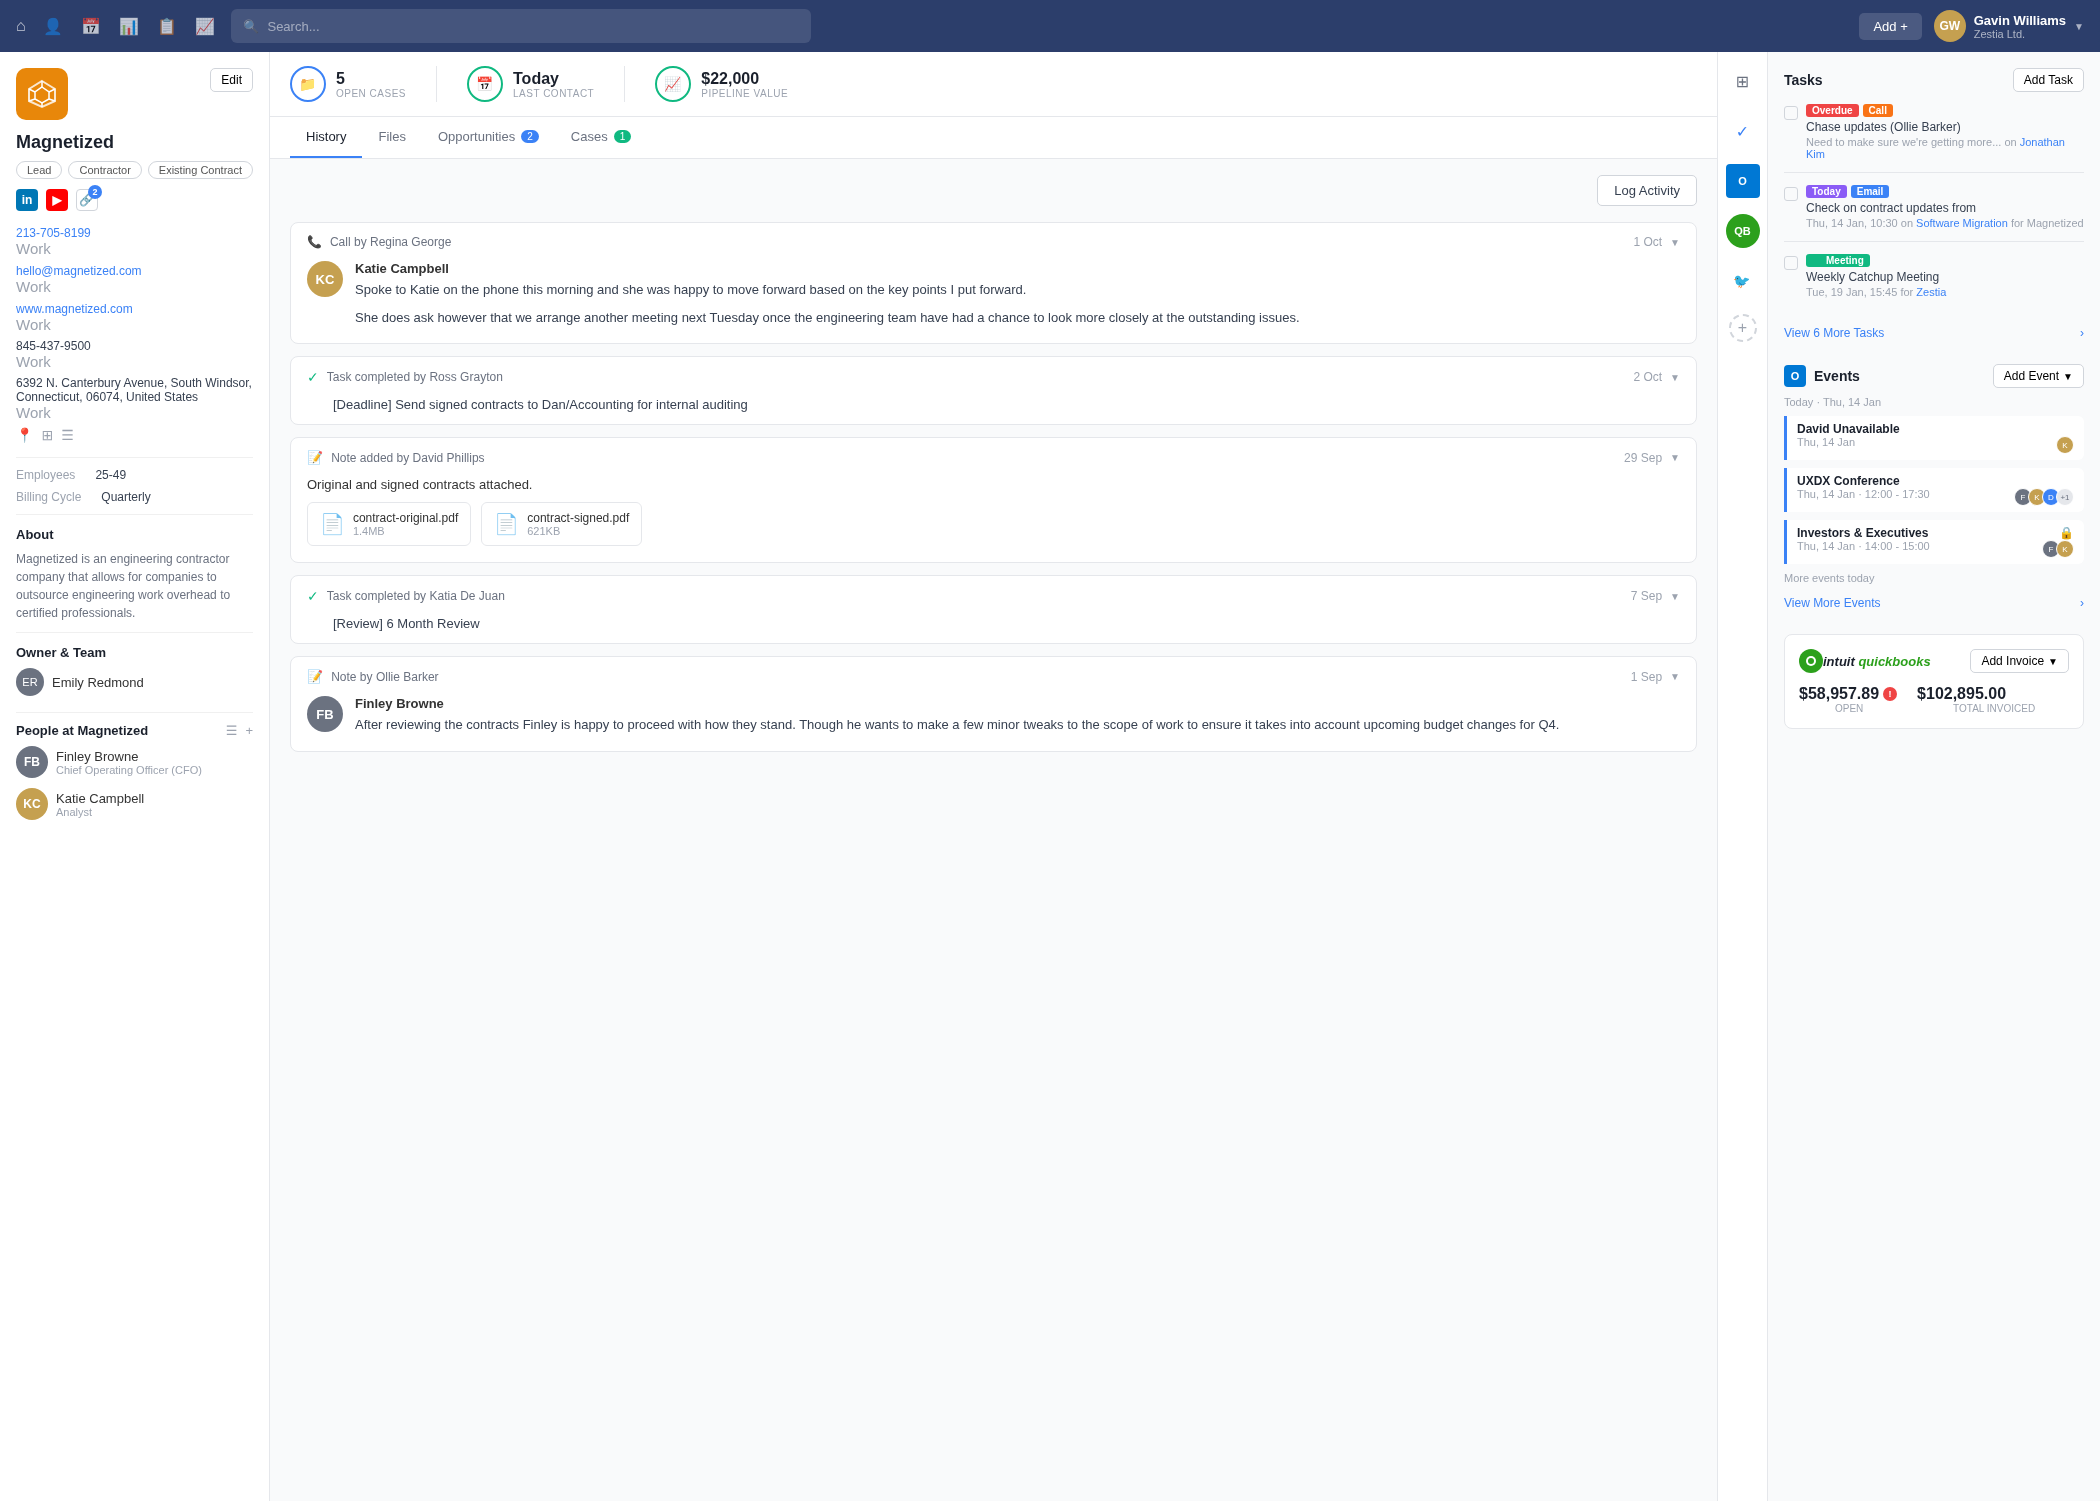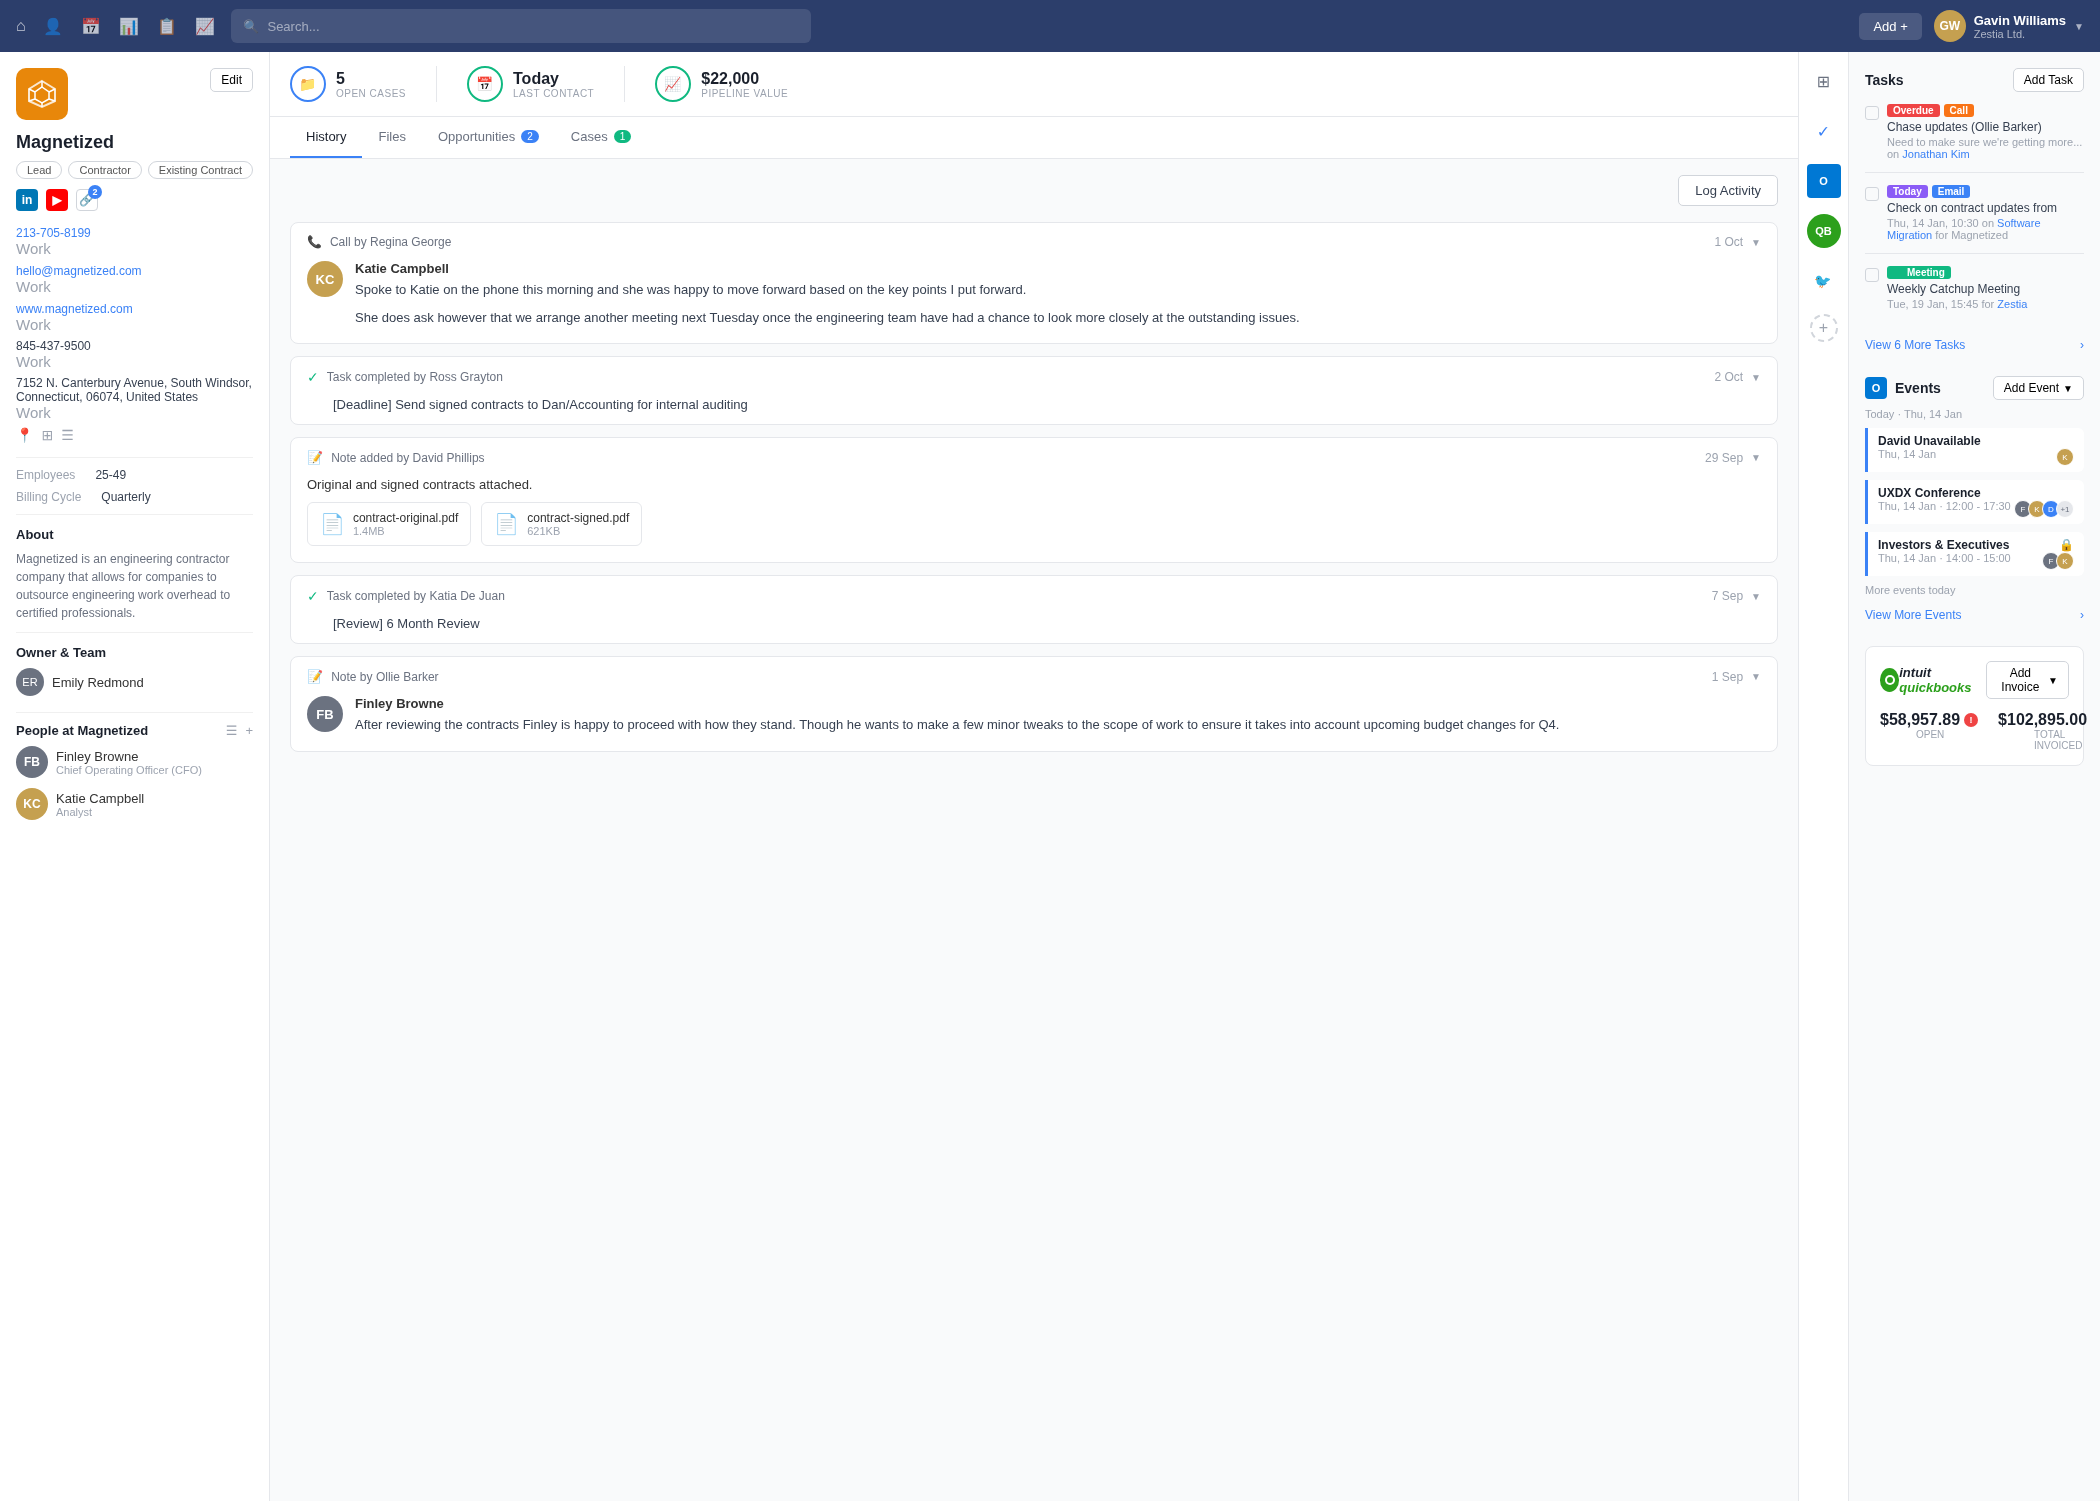--- a/index.html
+++ b/index.html
@@ -195,21 +195,21 @@
       padding: 12px 0;
       gap: 16px;
     }
     .rail-icon { width: 34px; height: 34px; border-radius: 6px; display: flex; align-items: center; justify-content: center; color: #6b7280; font-size: 16px; cursor: pointer; }
     .rail-icon.active { color: #3b82f6; }
     .rail-icon.green { color: #22c55e; }
     .rail-icon.blue2 { color: #1d9bf0; }
     .rail-add { width: 28px; height: 28px; border-radius: 50%; border: 2px dashed #d1d5db; display: flex; align-items: center; justify-content: center; color: #9ca3af; cursor: pointer; font-size: 16px; }
 
     .right-panel {
-      width: 252px;
+      width: 333px;
       background: #f9fafb;
       border-left: 1px solid #e5e7eb;
       overflow-y: auto;
       padding: 16px;
     }
 
     
     .panel-section { margin-bottom: 20px; }
     .panel-header { display: flex; justify-content: space-between; align-items: center; margin-bottom: 12px; }
     .panel-title { font-size: 14px; font-weight: 600; color: #1a202c; }
@@ -340,21 +340,21 @@
       </div>
       <div class="contact-item">
         <a class="contact-link">www.magnetized.com</a>
         <div class="contact-label">Work</div>
       </div>
       <div class="contact-item">
         <div class="contact-text">845-437-9500</div>
         <div class="contact-label">Work</div>
       </div>
       <div class="contact-item">
-        <div class="contact-text">7152 N. Canterbury Avenue, South Windsor, Connecticut, 06074, United States</div>
+        <div class="contact-text">6392 N. Canterbury Avenue, South Windsor, Connecticut, 06074, United States</div>
         <div class="contact-label">Work</div>
       </div>
       <div class="map-icons" style="margin-top:4px;">
         <span>📍</span>
         <span>⊞</span>
         <span>☰</span>
       </div>
     </div>
 
     <hr class="divider">

